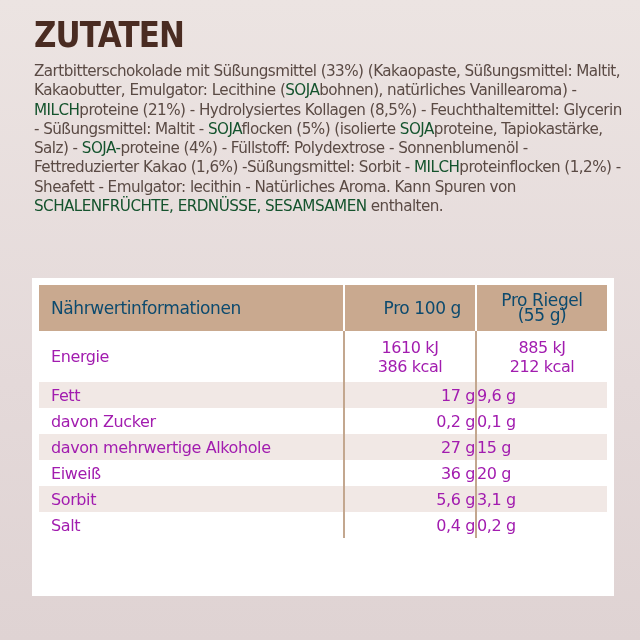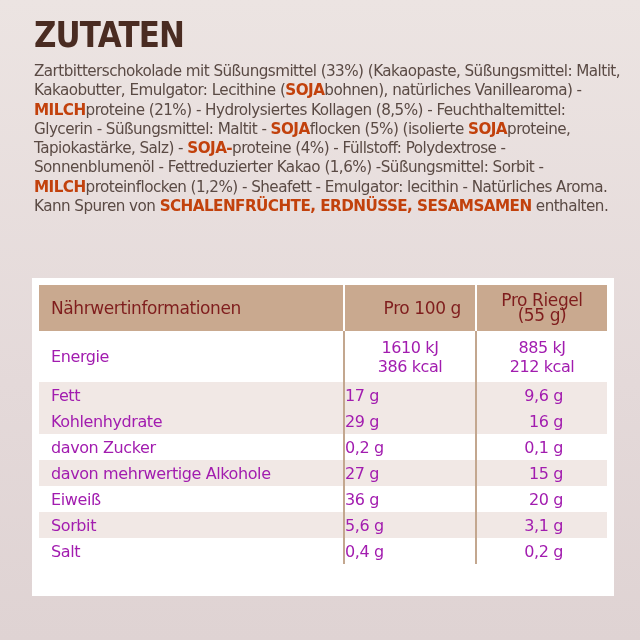--- a/index.html
+++ b/index.html
@@ -13,46 +13,46 @@
     position:absolute; left:34px; top:14px;
     font-family: "DejaVu Sans", sans-serif;
     font-weight:bold; font-size:36px; color:#4a2c22;
     letter-spacing:-1px; transform:scaleX(0.86); transform-origin:left top;
   }
   .ingredients {
     position:absolute; left:34px; top:62px; width:590px;
     font-size:15.2px; line-height:19.3px; color:#5a4a44;
     letter-spacing:-0.55px;
   }
-  .ingredients b { color:#c2410c; font-weight:bold; }
+  .ingredients b { color:#14532d; font-weight:normal; }
   .card {
     position:absolute; left:32px; top:278px; width:582px; height:318px;
     background:#ffffff;
   }
   table {
     position:absolute; left:7px; top:7px; width:568px;
     border-collapse:collapse; table-layout:fixed;
   }
   th {
-    background:#c9a98f; color:#7f1d1d; font-weight:normal;
+    background:#c9a98f; color:#0c4a6e; font-weight:normal;
     height:46px; font-size:17px; letter-spacing:-0.4px;
     border-right:2px solid #ffffff; padding:0;
   }
   th:last-child { border-right:none; }
   th.c0 { text-align:left; padding-left:12px; }
   th.c1 { text-align:right; padding-right:14px;margin-left:48px; }
   th.c2 { text-align:center; line-height:15px; }
   td {
     font-size:16px; color:#a21caf; letter-spacing:-0.4px;
     height:26px; padding:0; border-right:2px solid #c3a78f;
   }
   td:last-child { border-right:none; }
   td.c0 { padding-left:12px; }
-  td.c1 { }
-  td.c2 { text-align:right; padding-right:44px; }
+  td.c1 { text-align:right; }
+  td.c2 { padding-right:44px; }
   tr.energy td { height:51px; }
   tr.energy td.c1, tr.energy td.c2 { text-align:center; padding-right:0; line-height:19px; }
   tr.shade td { background:#f1e8e5; }
   .l { display:block; }
 </style>
 </head>
 <body>
 
 <div class="title">ZUTATEN</div>
 <div class="ingredients" id="ingr"><span>Zartbitterschokolade mit Süßungsmittel (33%) (Kakaopaste, Süßungsmittel: Maltit, Kakaobutter, Emulgator: Lecithine (</span><b>SOJA</b><span>bohnen), natürliches Vanillearoma) - </span><b>MILCH</b><span>proteine (21%) - Hydrolysiertes Kollagen (8,5%) - Feuchthaltemittel: Glycerin - Süßungsmittel: Maltit - </span><b>SOJA</b><span>flocken (5%) (isolierte </span><b>SOJA</b><span>proteine, Tapiokastärke, Salz) - </span><b>SOJA-</b><span>proteine (4%) - Füllstoff: Polydextrose - Sonnenblumenöl - Fettreduzierter Kakao (1,6%) -Süßungsmittel: Sorbit - </span><b>MILCH</b><span>proteinflocken (1,2%) - Sheafett - Emulgator: lecithin - Natürliches Aroma. Kann Spuren von </span><b>SCHALENFRÜCHTE, ERDNÜSSE, SESAMSAMEN</b><span> enthalten.</span></div>
@@ -84,25 +84,20 @@
         <td class="c2">
           <span class="l">885 kJ</span>
           <span class="l">212 kcal</span>
         </td>
       </tr>
     <tr class="shade">
           <td class="c0">Fett</td>
           <td class="c1">17 g</td>
           <td class="c2">9,6 g</td>
         </tr>
-        <tr class="shade">
-          <td class="c0">Kohlenhydrate</td>
-          <td class="c1">29 g</td>
-          <td class="c2">16 g</td>
-        </tr>
         <tr>
           <td class="c0">davon Zucker</td>
           <td class="c1">0,2 g</td>
           <td class="c2">0,1 g</td>
         </tr>
         <tr class="shade">
           <td class="c0">davon mehrwertige Alkohole</td>
           <td class="c1">27 g</td>
           <td class="c2">15 g</td>
         </tr>

